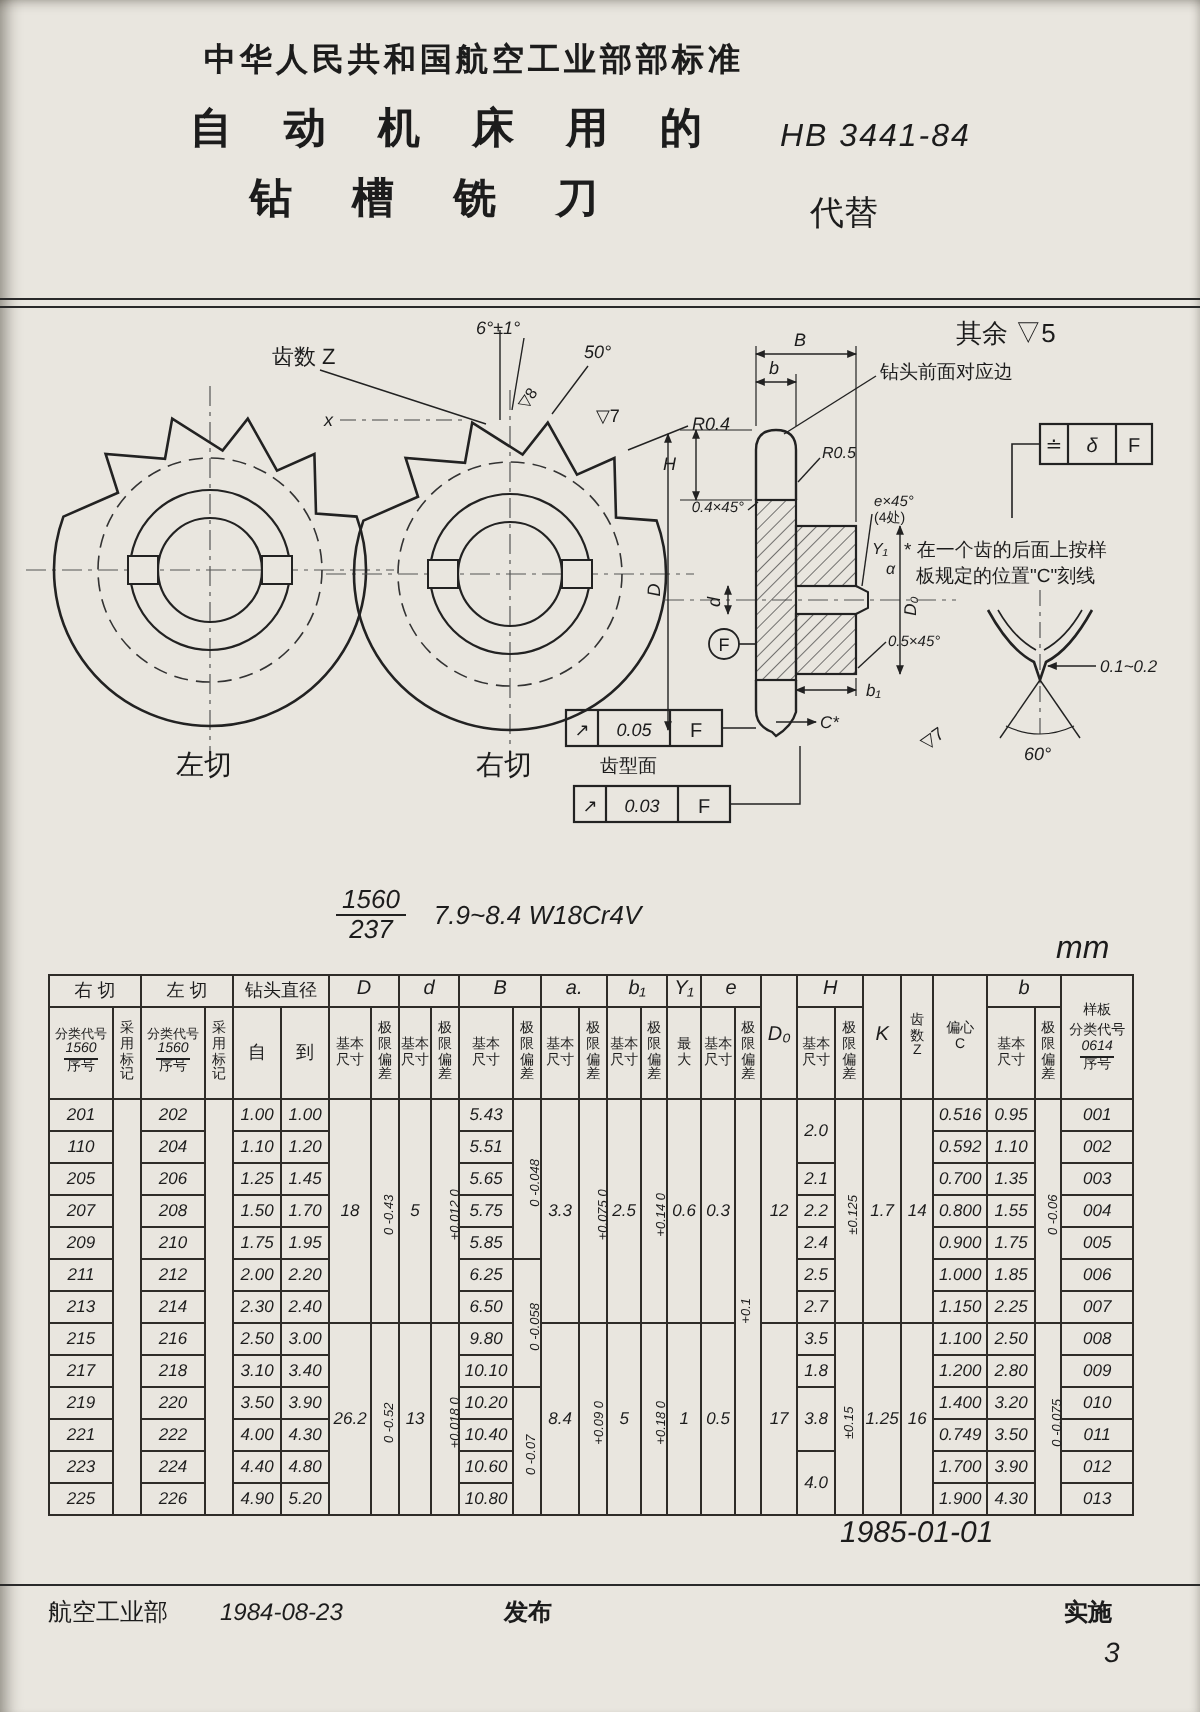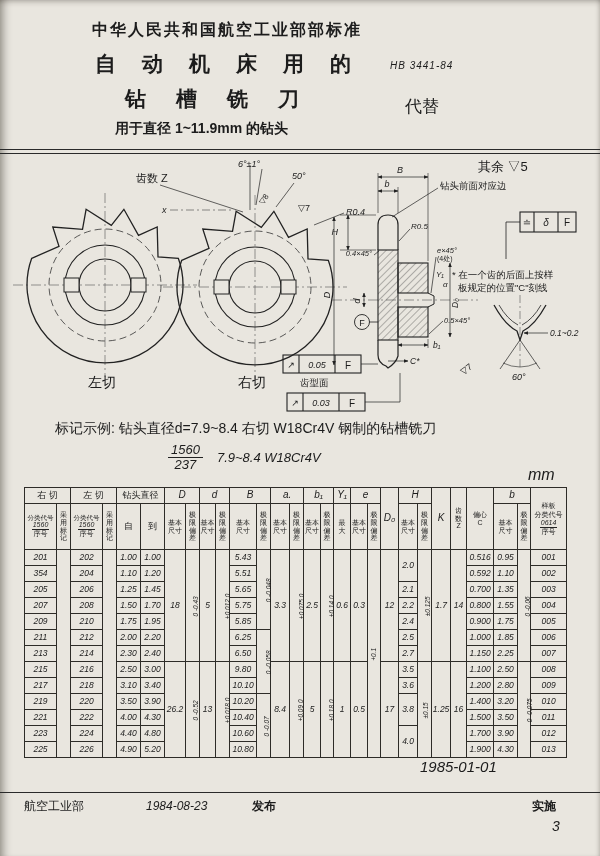--- a/index.html
+++ b/index.html
@@ -1,25 +1,25 @@
 <!DOCTYPE html>
 <html><head>
 <meta charset="utf-8">
 <style>
   html,body{margin:0;padding:0;background:#9a968f;}
   .page{position:relative;width:600px;height:856px;background:#e9e6df;color:#1c1c1c;
         font-family:"Liberation Sans",sans-serif;overflow:hidden;
         box-shadow:inset 10px 0 8px -7px rgba(40,35,25,.45), inset 0 6px 6px -5px rgba(40,35,25,.35), inset -4px 0 4px -3px rgba(40,35,25,.25);}
   .abs{position:absolute;}
   
-  .std{top:20px;left:92px;font-size:16px;font-weight:bold;letter-spacing:2px;}
+  .std{top:20px;left:102px;font-size:16px;font-weight:bold;letter-spacing:2px;}
   .t1{top:50px;left:95px;font-size:21px;font-weight:bold;letter-spacing:26px;}
   .t2{top:85px;left:125px;font-size:21px;font-weight:bold;letter-spacing:30px;}
   .sub{top:120px;left:115px;font-size:14px;font-weight:bold;}
-  .hbno{top:60px;left:390px;font-size:10px;font-style:italic;letter-spacing:1px;}
+  .hbno{top:60px;left:390px;font-size:16px;font-style:italic;letter-spacing:1px;}
   .rep{top:95px;left:405px;font-size:17px;}
   .rule{left:0;width:600px;height:0;border-top:1.6px solid #2a2a2a;}
   
   .ex1{top:420px;left:55px;font-size:14px;}
   .ex2{top:443px;left:168px;font-size:13px;font-style:italic;display:flex;align-items:center;gap:14px;}
   .exfrac{display:inline-block;text-align:center;line-height:1.05;}
   .exfrac .ft{display:block;border-bottom:1.2px solid #222;padding:0 3px;}
   .unit{top:466px;left:528px;font-size:16px;font-style:italic;}
   
   table{border-collapse:collapse;table-layout:fixed;width:472px;}
@@ -30,36 +30,35 @@
   .vtx{font-size:7px;line-height:7.6px;white-space:pre-line;}
   .ltr{font-size:10px;font-style:italic;}
   td{height:15px;font-style:italic;}
   .rot{display:inline-block;transform:rotate(-90deg);font-size:6.5px;white-space:nowrap;font-style:italic;}
   .frac{display:inline-block;text-align:center;font-size:7px;line-height:8px;}
   .frac .ft{display:block;border-bottom:1px solid #222;padding:0 1px;font-style:italic;}
   .frac .fb{display:block;}
   .clslbl{font-size:6.5px;display:block;}
   
   .f-org{top:798px;left:24px;font-size:12px;font-weight:normal;}
-  .f-d1{top:799px;left:110px;font-size:12px;font-style:italic;margin-left:36px;}
+  .f-d1{top:799px;left:110px;font-size:12px;font-style:italic;}
   .f-pub{top:798px;left:252px;font-size:12px;font-weight:bold;}
   .f-d2{top:758px;left:420px;font-size:15px;font-style:italic;}
   .f-imp{top:798px;left:532px;font-size:12px;font-weight:bold;}
   .f-pg{top:818px;left:552px;font-size:14px;font-style:italic;}
   svg text{font-family:"Liberation Sans",sans-serif;fill:#1c1c1c;}
 </style>
 </head>
 <body>
 
 <div class="page">
 
   <div class="abs std">中华人民共和国航空工业部部标准</div>
   <div class="abs t2">钻槽铣刀</div>
   <div class="abs t1">自动机床用的</div>
-  <div class="abs sub">用于直径 1~11.9mm 的钻头</div>
   <div class="abs hbno">HB 3441-84</div>
   <div class="abs rep">代替</div>
 
   <div class="abs rule" style="top:149px"></div>
   <div class="abs rule" style="top:153px;border-top-width:1px"></div>
 
   <svg class="abs" style="top:155px;left:0" width="600" height="262" viewBox="0 0 600 262">
     <defs>
       <pattern id="hatch" width="5" height="5" patternUnits="userSpaceOnUse" patternTransform="rotate(45)">
         <line x1="0" y1="0" x2="0" y2="5" stroke="#3a3a3a" stroke-width="0.7"></line>
@@ -210,21 +209,20 @@
       <rect x="287" y="238" width="78" height="18" fill="none" stroke="#222" stroke-width="1.1"></rect>
       <line x1="303" y1="238" x2="303" y2="256" stroke="#222" stroke-width="1.1"></line>
       <line x1="339" y1="238" x2="339" y2="256" stroke="#222" stroke-width="1.1"></line>
       <text x="295" y="251" font-size="9" text-anchor="middle">↗</text>
       <text x="321" y="251" font-size="9" font-style="italic" text-anchor="middle">0.03</text>
       <text x="352" y="251.5" font-size="10" text-anchor="middle">F</text>
       <polyline points="365,247 400,247 400,218" fill="none" stroke="#222" stroke-width="0.7"></polyline>
     </g>
   </svg>
 
-  <div class="abs ex1">标记示例: 钻头直径d=7.9~8.4  右切  W18Cr4V 钢制的钻槽铣刀</div>
   <div class="abs ex2">
     <span class="exfrac">
       <span class="ft">1560</span>
       <span class="fb">237</span>
     </span>
     <span>7.9~8.4   W18Cr4V</span>
   </div>
   <div class="abs unit">mm</div>
 
   <table class="abs" style="top:487px;left:24px">
@@ -367,21 +365,21 @@
       <td rowspan="2">2.0</td>
       <td rowspan="7"><span class="rot">±0.125</span></td>
       <td rowspan="7">1.7</td>
       <td rowspan="7">14</td>
       <td>0.516</td>
       <td>0.95</td>
       <td rowspan="7"><span class="rot">0 -0.06</span></td>
       <td>001</td>
     </tr>
     <tr>
-      <td>354</td>
+      <td>110</td>
       <td>204</td>
       <td>1.10</td>
       <td>1.20</td>
       <td>5.51</td>
       <td>0.592</td>
       <td>1.10</td>
       <td>002</td>
     </tr>
     <tr>
       <td>205</td>
@@ -464,21 +462,21 @@
       <td>2.50</td>
       <td rowspan="6"><span class="rot">0 -0.075</span></td>
       <td>008</td>
     </tr>
     <tr>
       <td>217</td>
       <td>218</td>
       <td>3.10</td>
       <td>3.40</td>
       <td>10.10</td>
-      <td>3.6</td>
+      <td>1.8</td>
       <td>1.200</td>
       <td>2.80</td>
       <td>009</td>
     </tr>
     <tr>
       <td>219</td>
       <td>220</td>
       <td>3.50</td>
       <td>3.90</td>
       <td>10.20</td>
@@ -487,21 +485,21 @@
       <td>1.400</td>
       <td>3.20</td>
       <td>010</td>
     </tr>
     <tr>
       <td>221</td>
       <td>222</td>
       <td>4.00</td>
       <td>4.30</td>
       <td>10.40</td>
-      <td>1.500</td>
+      <td>0.749</td>
       <td>3.50</td>
       <td>011</td>
     </tr>
     <tr>
       <td>223</td>
       <td>224</td>
       <td>4.40</td>
       <td>4.80</td>
       <td>10.60</td>
       <td rowspan="2">4.0</td>

